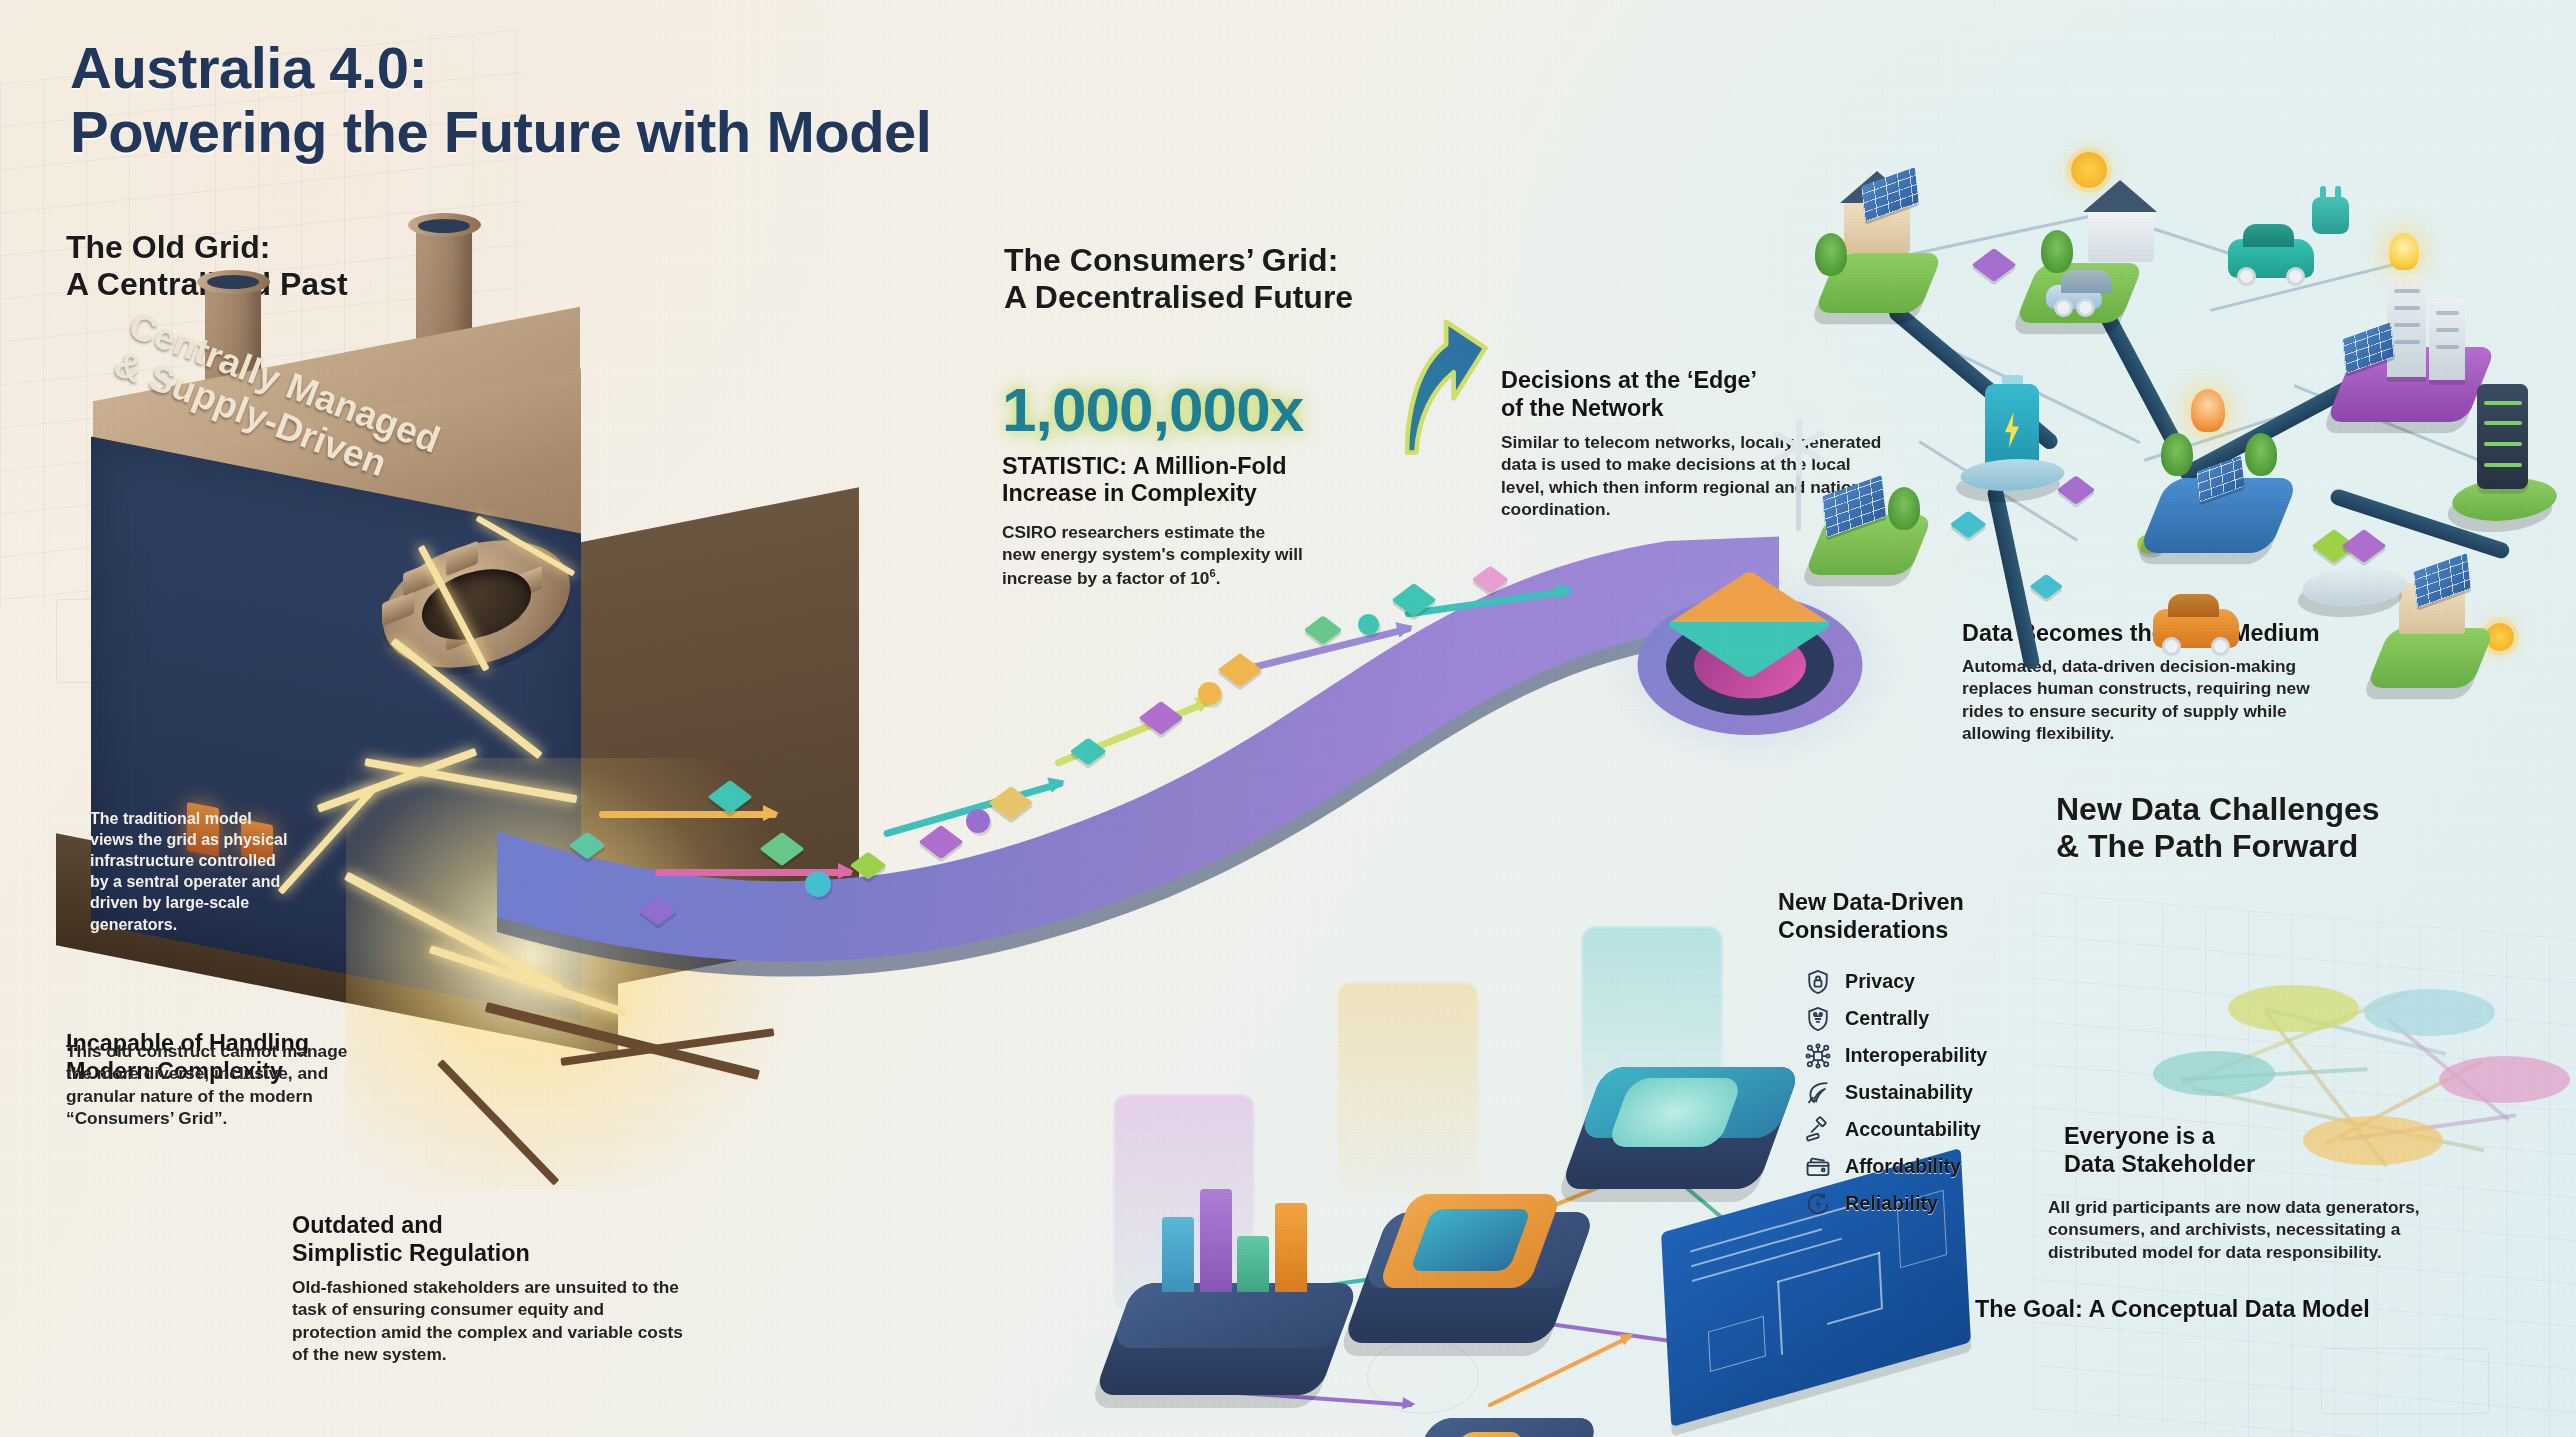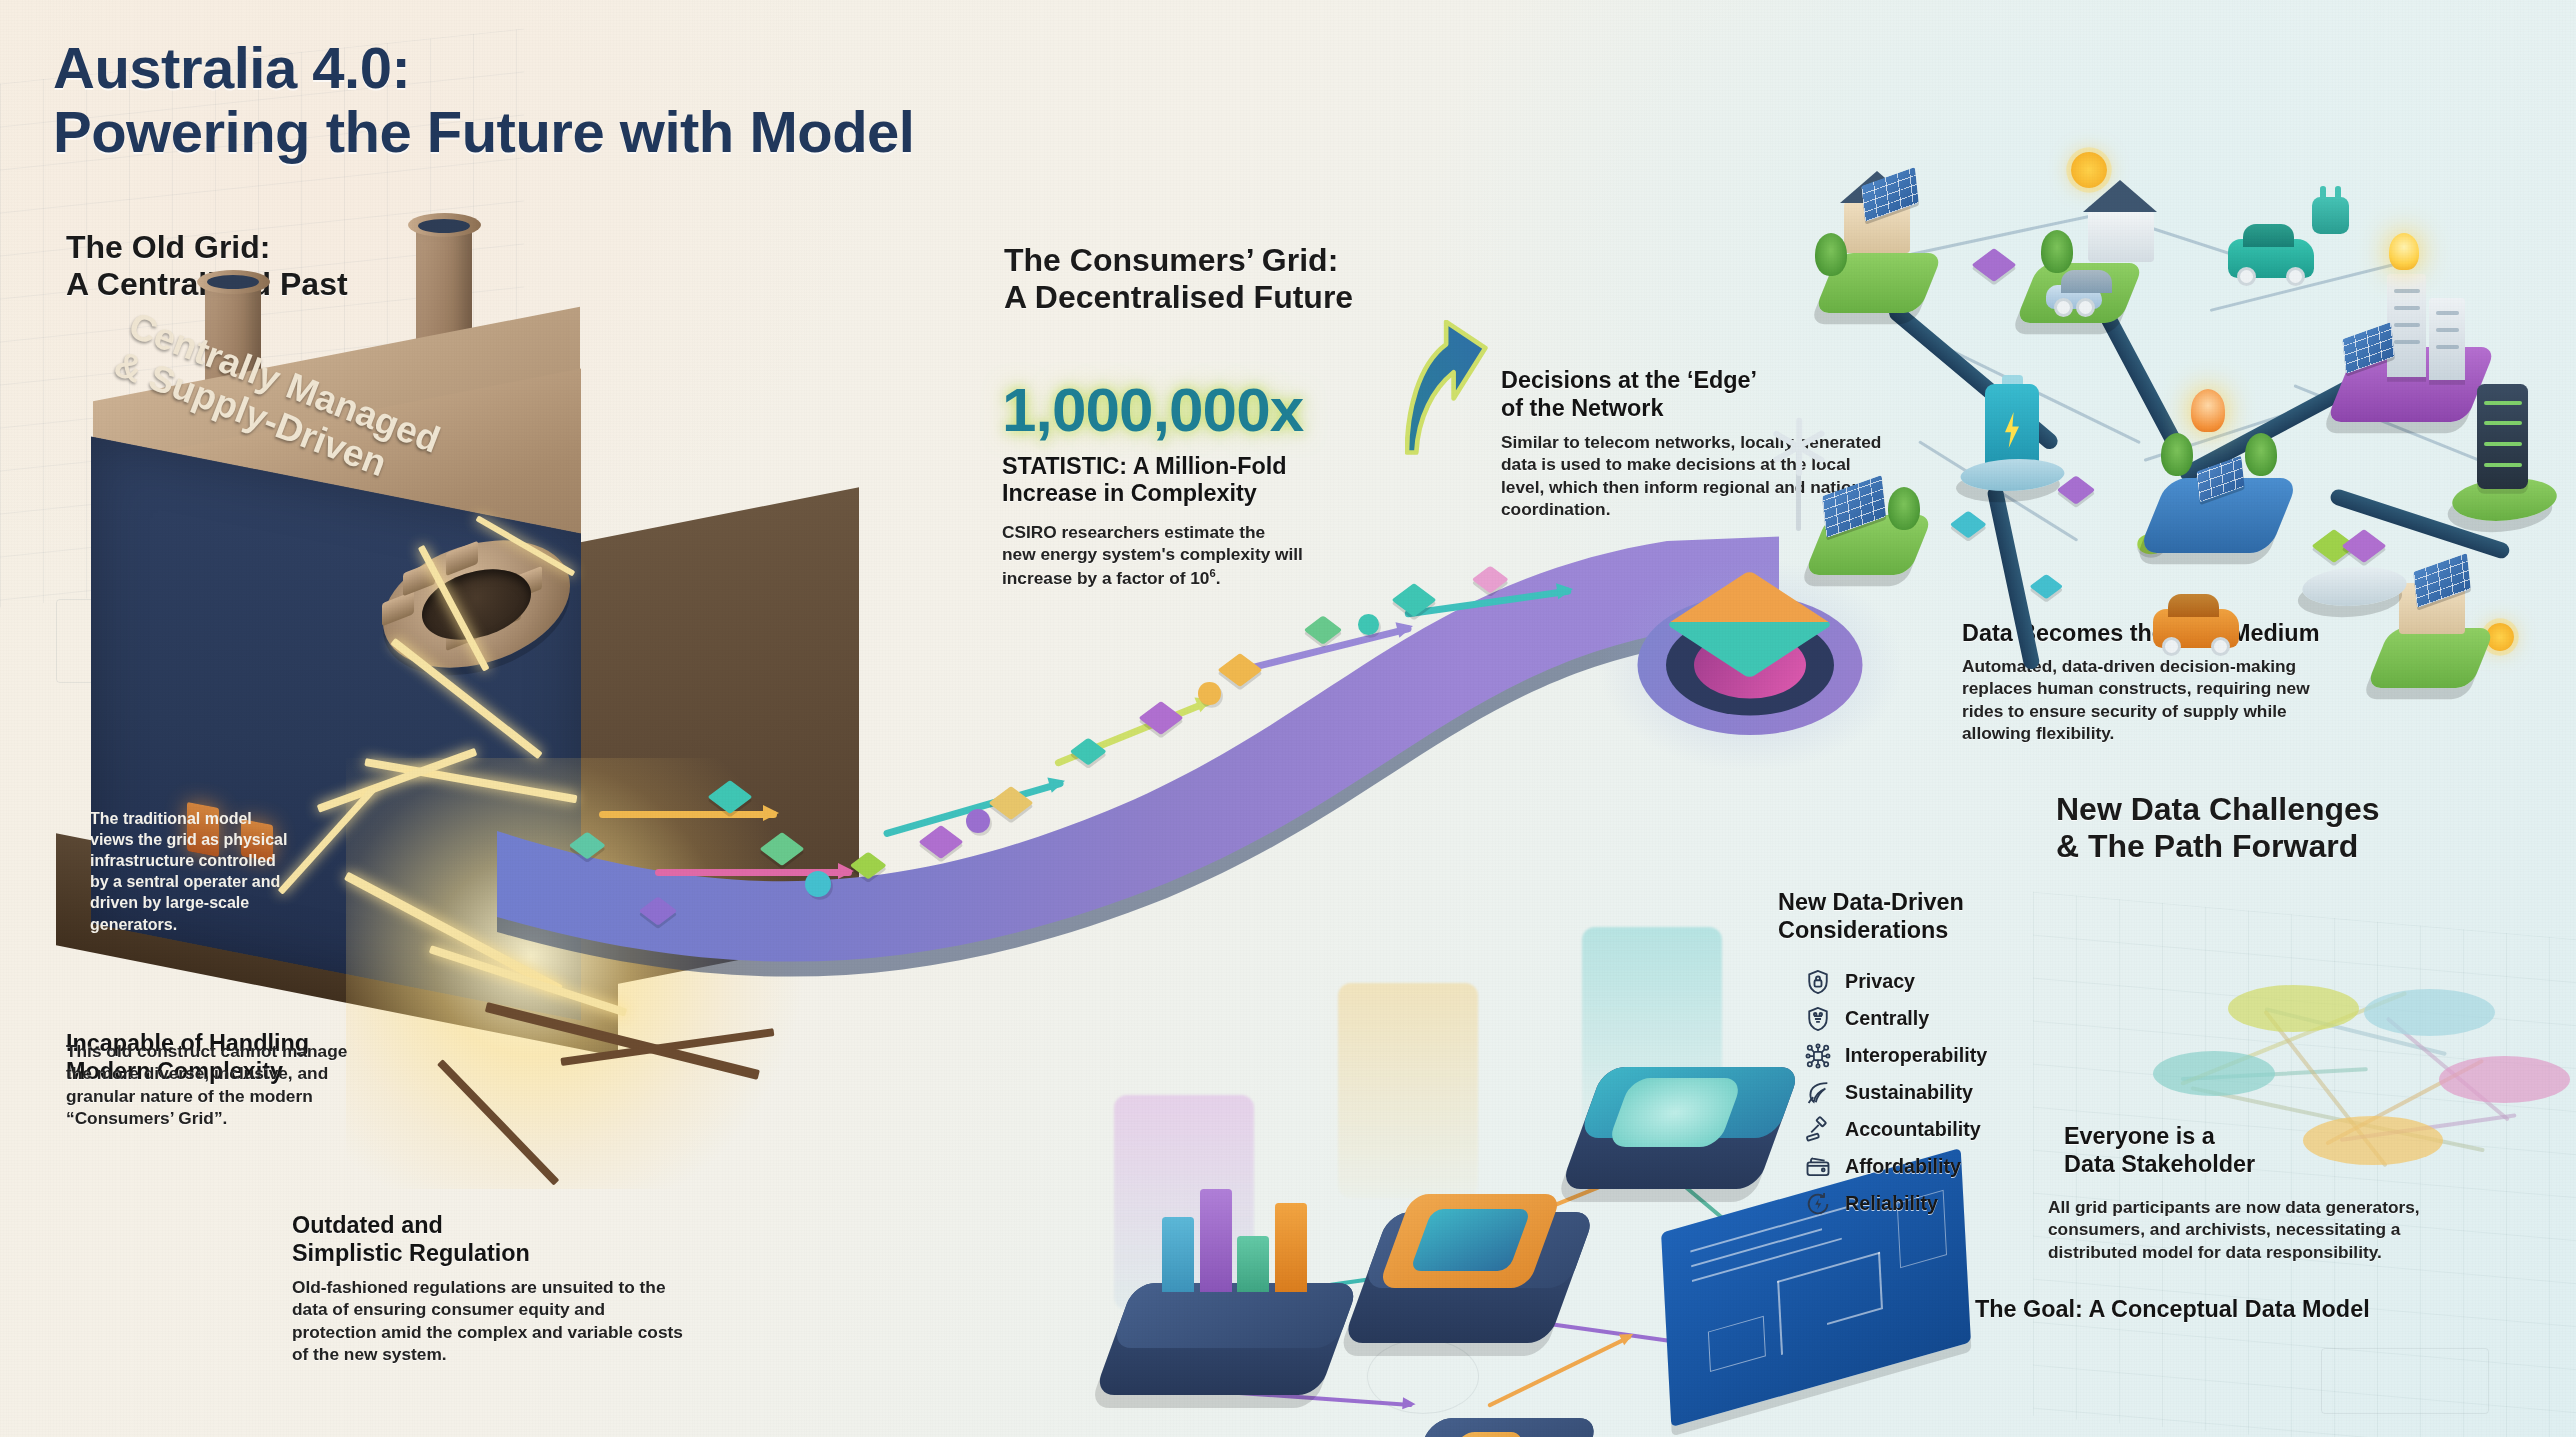--- a/index.html
+++ b/index.html
@@ -37,21 +37,21 @@
   .faint-grid.r {
     left:auto; right:-37px; top:917px; width:580px; height:524px; transform:skewY(5deg);
     background-image:
       linear-gradient(rgba(120,150,155,.09) 0.9px, transparent 0.9px),
       linear-gradient(90deg, rgba(120,150,155,.09) 0.9px, transparent 0.9px);
   }
   .circuit-line { position:absolute; border:1.9px solid rgba(150,160,165,.18); border-radius:3.7px; }
 
   
   .maintitle {
-    position:absolute; left:53px; top:36px; width:1179px;
+    position:absolute; left:70px; top:36px; width:1179px;
     font-size:58px; font-weight:700; line-height:1.1;
     color:#21385c; letter-spacing:-0.5px;
     text-shadow:0 1.9px 0 rgba(255,255,255,.7);
   }
   .sec-h {
     position:absolute; font-size:32px; font-weight:700; line-height:1.16;
     color:#1b1b1b; text-shadow:0 0.9px 0 rgba(255,255,255,.85);
   }
   .blk-h {
     position:absolute; font-size:23.4px; font-weight:700; line-height:1.18;
@@ -388,21 +388,21 @@
   <div class="blk-h" style="left:66px;top:1030px;width:374px;">
     <div>Incapable of Handling</div>
     <div>Modern Complexity</div>
   </div>
   <div class="blk-p" style="left:66px;top:1040px;width:309px;">This old construct cannot manage the more diverse, inclusive, and granular nature of the modern “Consumers’ Grid”.</div>
 
   <div class="blk-h" style="left:292px;top:1212px;width:374px;">
     <div>Outdated and</div>
     <div>Simplistic Regulation</div>
   </div>
-  <div class="blk-p" style="left:292px;top:1276px;width:393px;">Old-fashioned regulations are unsuited to the data of ensuring consumer equity and protection amid the complex and variable costs of the new system.</div>
+  <div class="blk-p" style="left:292px;top:1276px;width:393px;">Old-fashioned stakeholders are unsuited to the task of ensuring consumer equity and protection amid the complex and variable costs of the new system.</div>
 
   <div class="sec-h" style="left:1004px;top:242px;width:580px;">
     <div>The Consumers’ Grid:</div>
     <div>A Decentralised Future</div>
   </div>
 
   <div id="stat">
     <div class="statnum">1,000,000x</div>
     <svg class="uparrow" viewBox="0 0 92 150">
       <defs>

